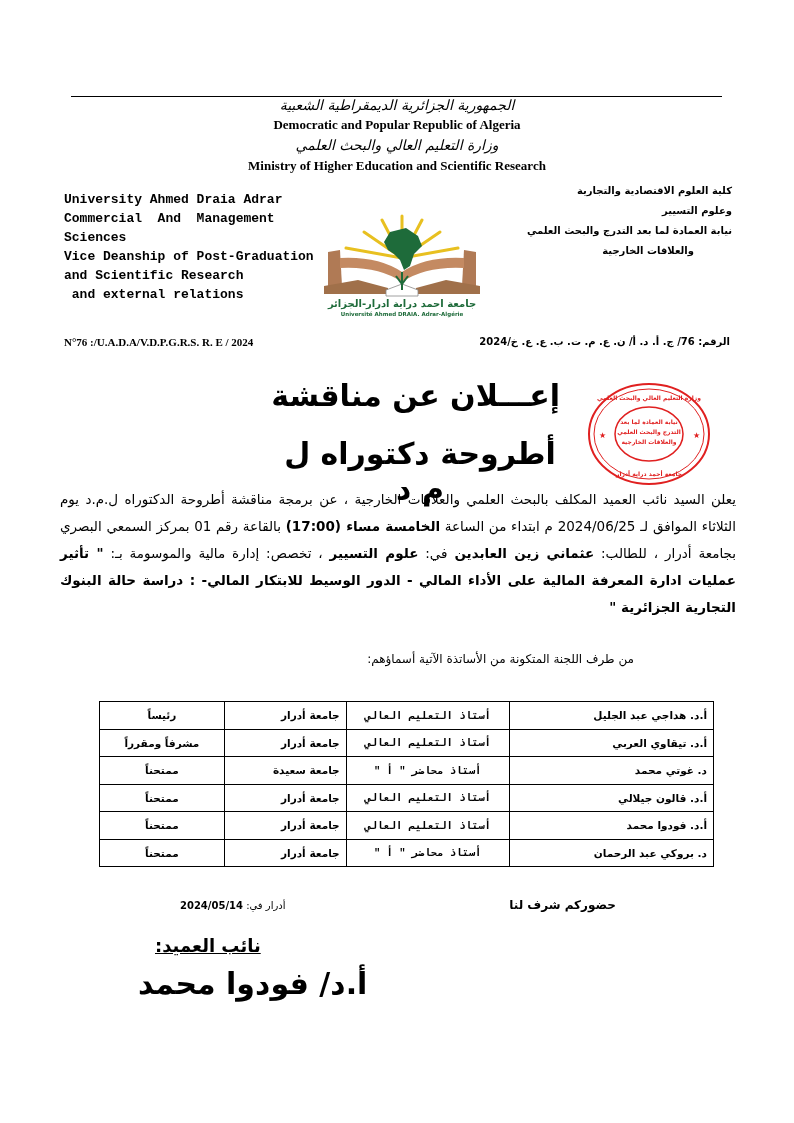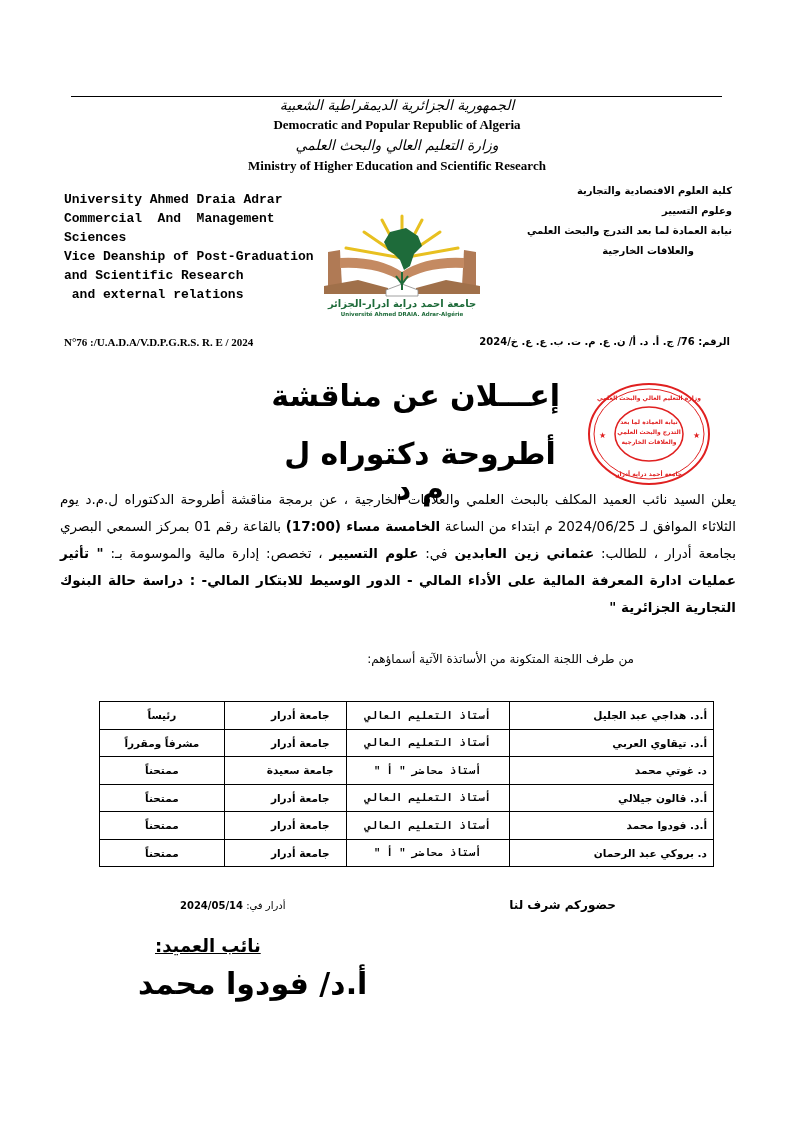--- a/index.html
+++ b/index.html
@@ -29,21 +29,21 @@
     .stamp { position: absolute; left: 585px; top: 380px; width: 128px; height: 108px; }
 
     .body-para { position: absolute; left: 60px; top: 486px; width: 676px; direction: rtl; text-align: justify; font-family: "DejaVu Sans", sans-serif; font-size: 13.5px; line-height: 27px; }
     .body-para b { font-weight: bold; }
     .committee-intro { position: absolute; right: 160px; top: 652px; direction: rtl; font-family: "DejaVu Sans", sans-serif; font-size: 12px; }
 
     table.jury { position: absolute; left: 99px; top: 701px; width: 615px; border-collapse: collapse; direction: rtl; font-family: "DejaVu Sans", sans-serif; font-weight: bold; font-size: 10.5px; }
     table.jury td { border: 1px solid #000; height: 27.5px; padding: 0 6px; white-space: nowrap; }
     table.jury td.c-name { width: 205px; text-align: right; }
     table.jury td.c-rank { width: 163px; text-align: center; font-family: Liberation Mono, monospace; }
-    table.jury td.c-univ { width: 122px; text-align: center; padding-left: 36px; }
+    table.jury td.c-univ { width: 122px; text-align: right; padding-left: 36px; }
     table.jury td.c-role { width: 125px; text-align: center; }
 
     .closing { position: absolute; right: 178px; top: 898px; direction: rtl; font-family: "DejaVu Sans", sans-serif; font-weight: bold; font-size: 12px; }
     .date-line { position: absolute; left: 180px; top: 900px; direction: rtl; font-family: "DejaVu Sans", sans-serif; font-size: 10px; white-space: nowrap; }
     .date-line b { font-weight: bold; }
 
     .sig-title { position: absolute; left: 155px; top: 935px; direction: rtl; font-family: "DejaVu Sans", sans-serif; font-weight: bold; font-size: 18px; text-decoration: underline; }
     .sig-name { position: absolute; left: 138px; top: 966px; direction: rtl; font-family: "DejaVu Sans", sans-serif; font-weight: bold; font-size: 30px; }
   </style>
 </head>

